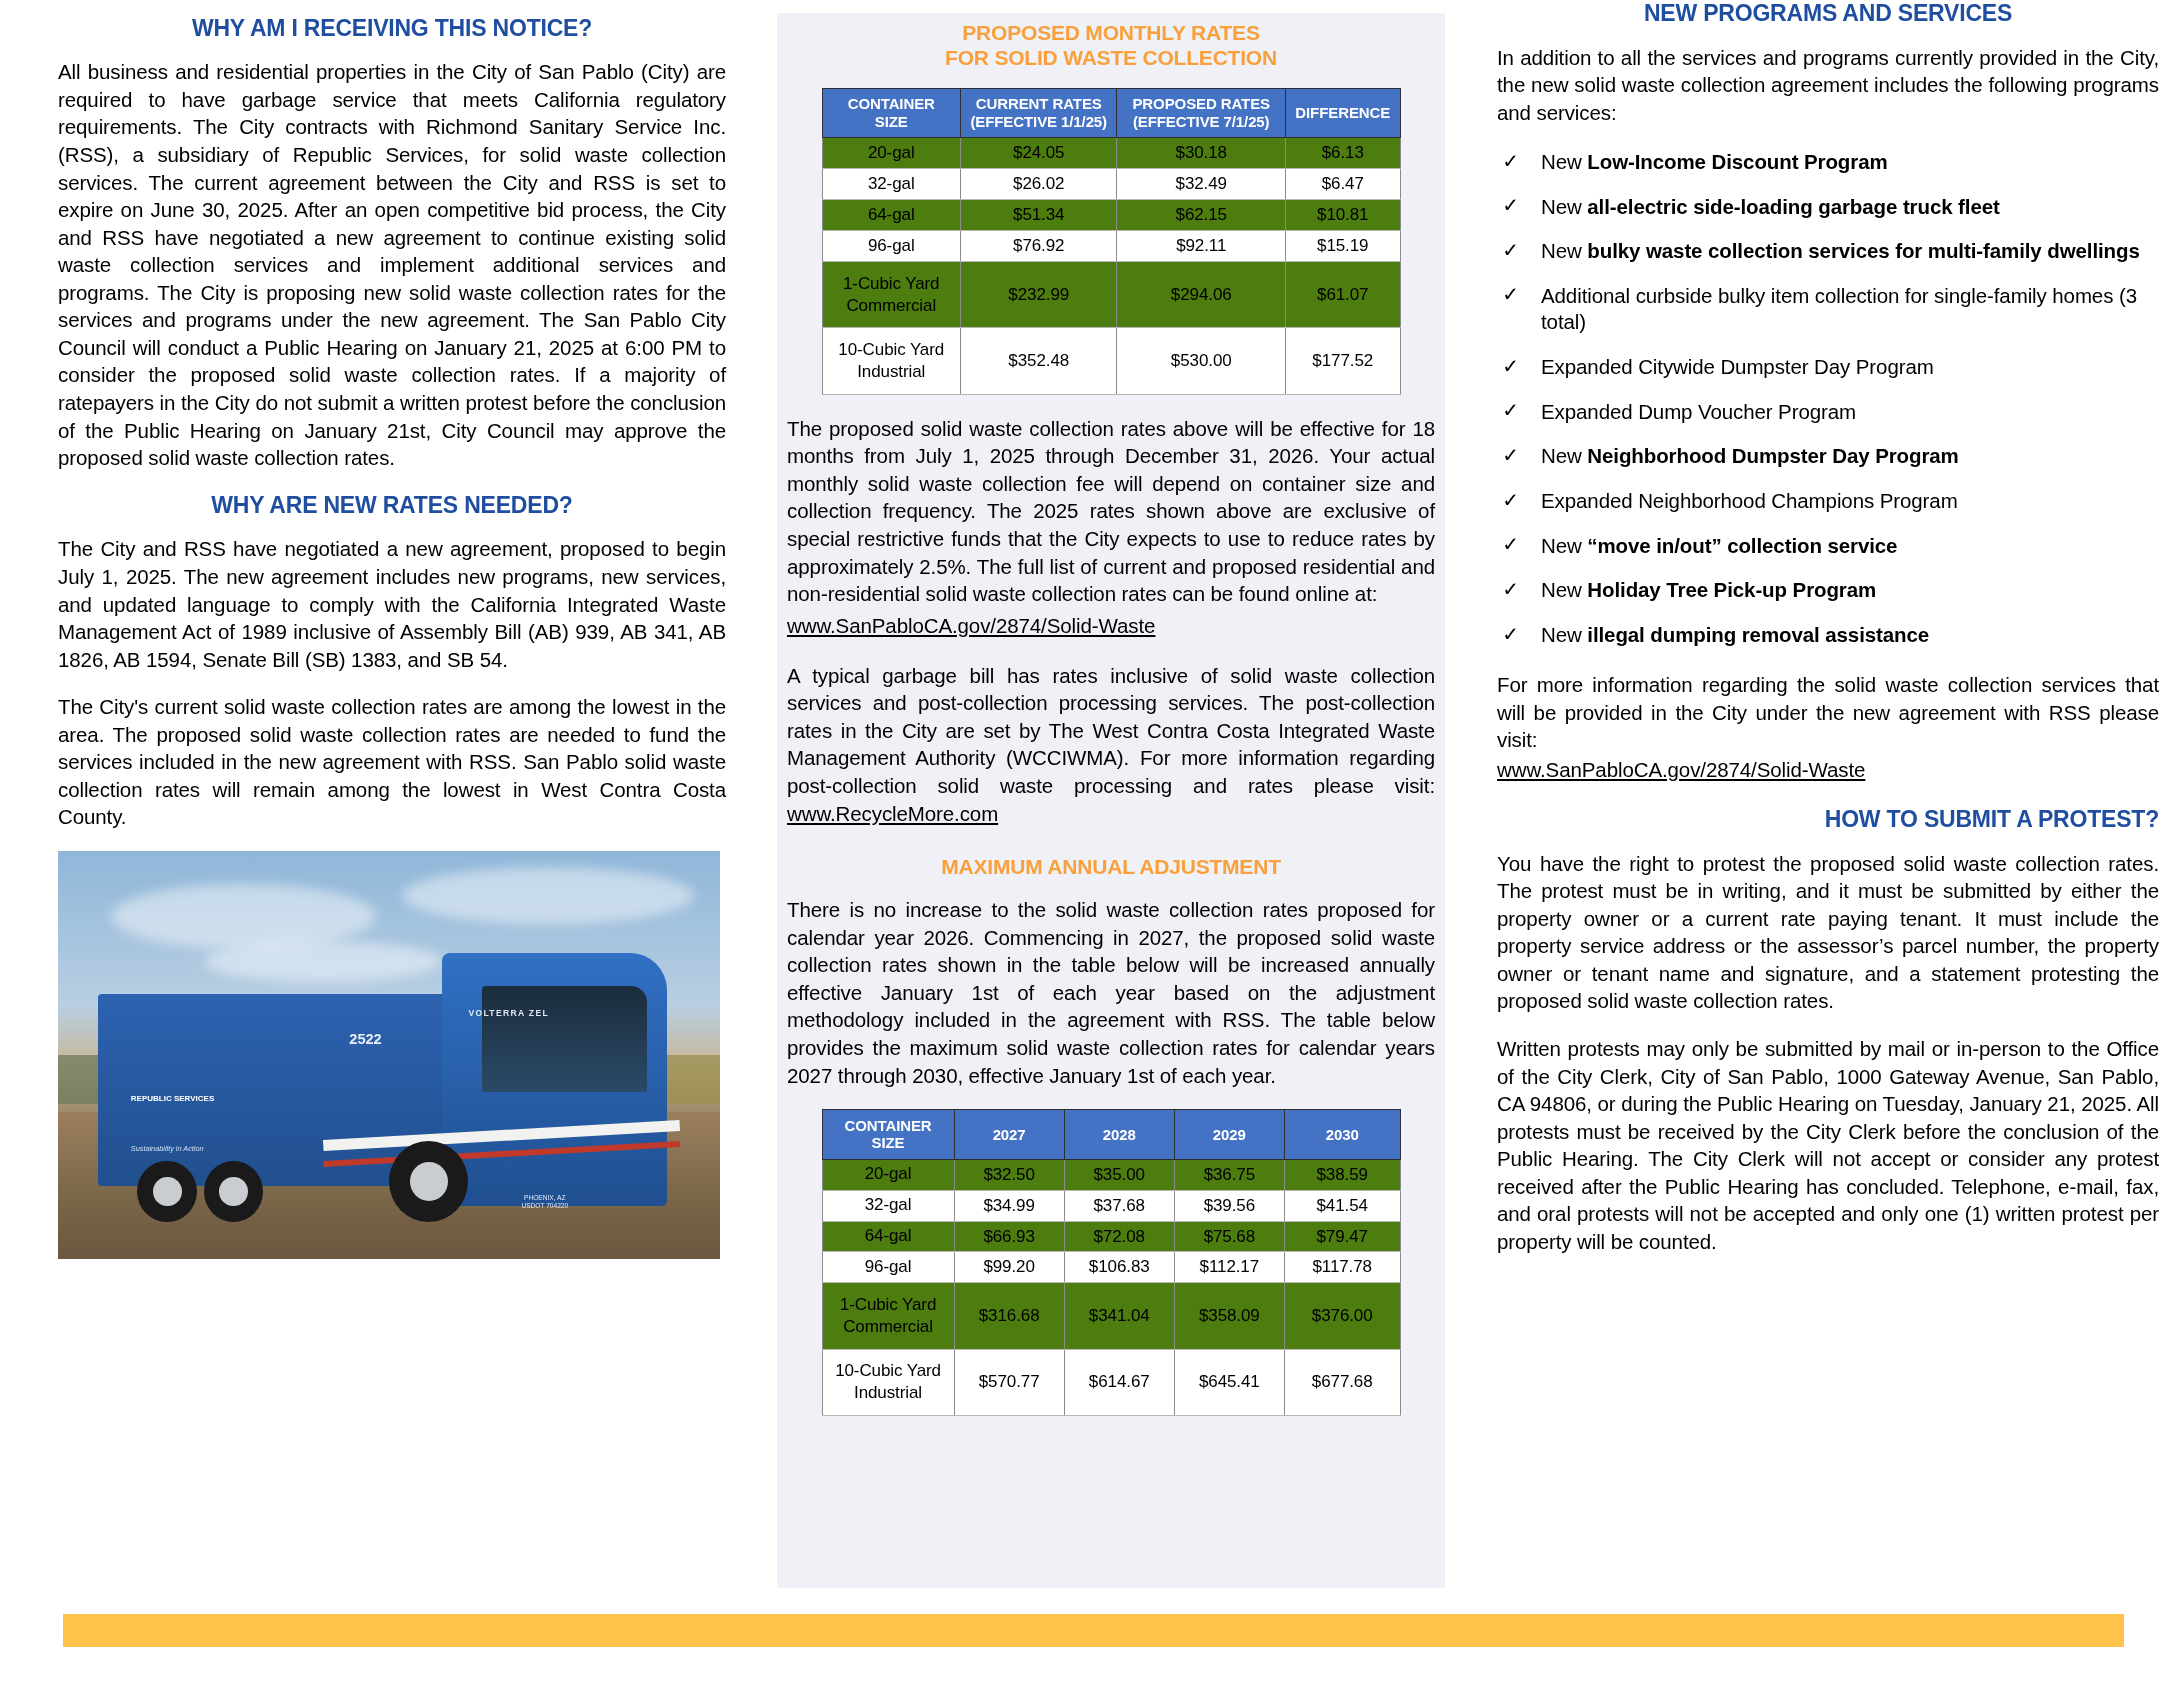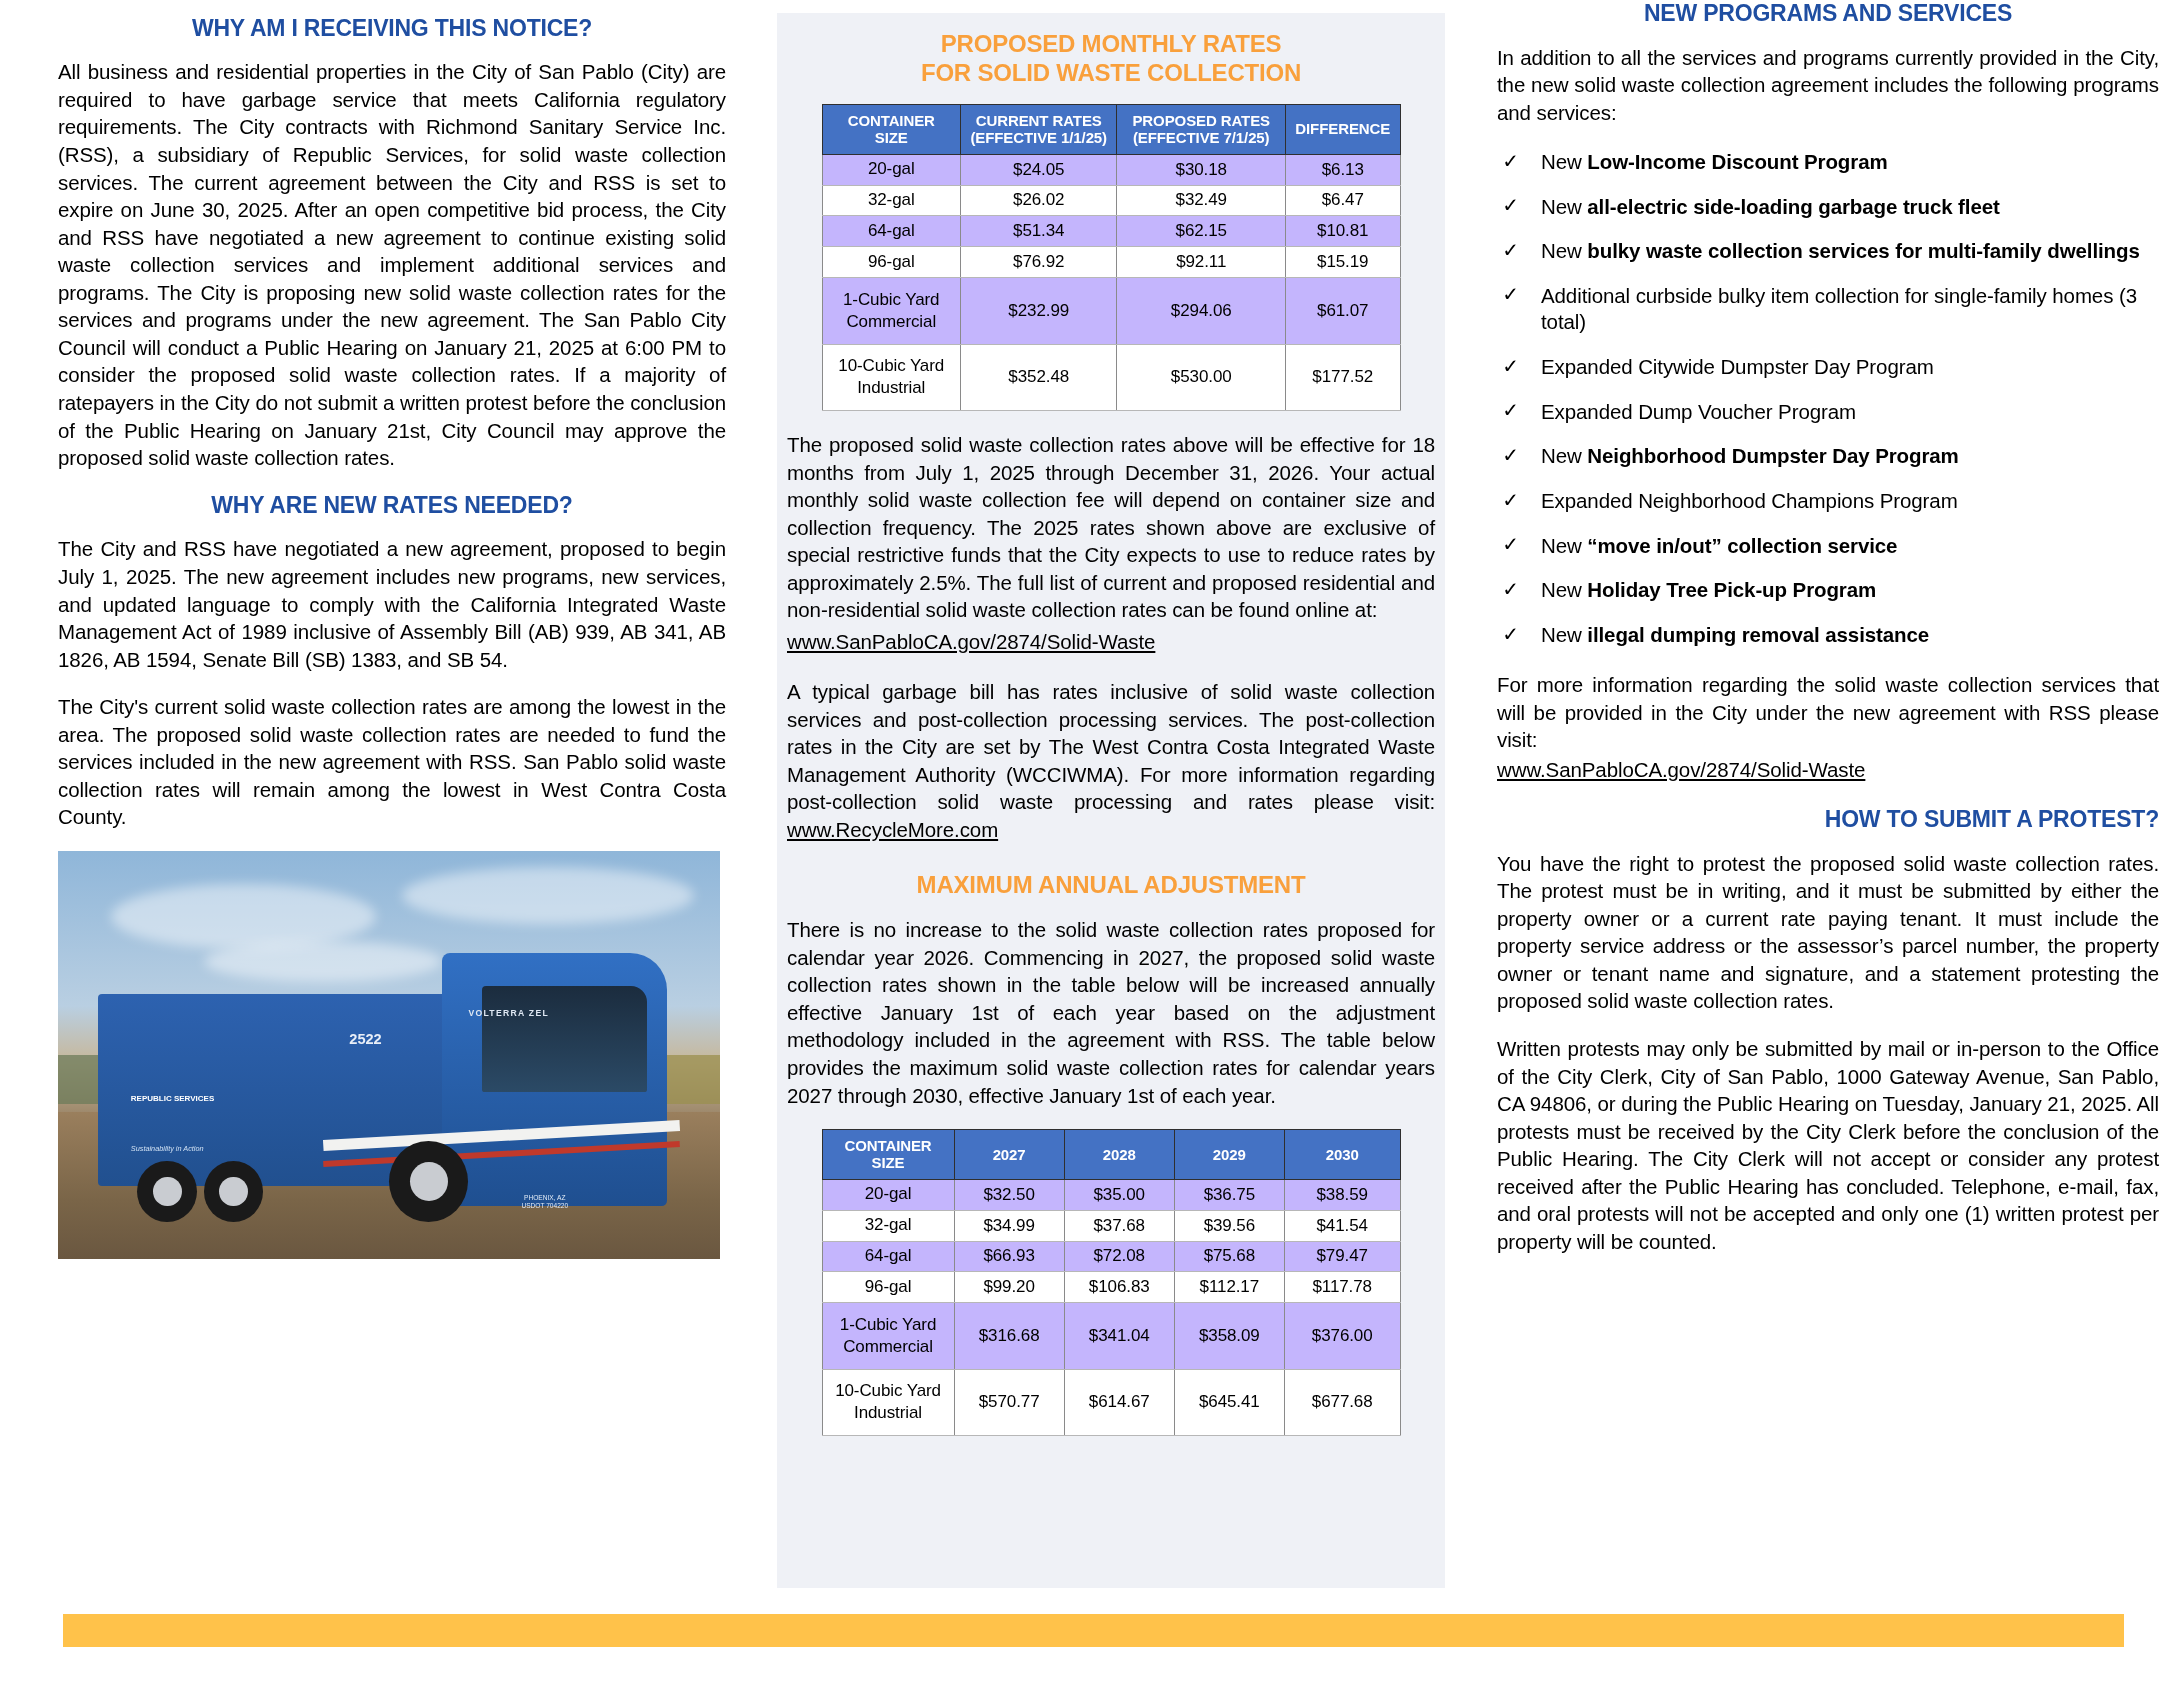--- a/index.html
+++ b/index.html
@@ -31,24 +31,24 @@
     font-weight:bold;
     font-size:23px;
     text-align:center;
     letter-spacing:-0.2px;
     margin:0 0 17px 0;
     line-height:1.16;
   }
   .h-orange{
     color:#f9a03c;
     font-weight:bold;
-    font-size:24px;
+    font-size:21px;
     text-align:center;
     letter-spacing:-0.2px;
-    margin:10px 0 17px 0;
+    margin:1px 0 17px 0;
     line-height:1.22;
   }
 
   
   p.body{
     font-size:20.5px;
     line-height:1.345;
     text-align:justify;
     margin:0 0 20px 0;
     letter-spacing:-0.1px;
@@ -97,21 +97,21 @@
   table.rates td{
     font-size:17px;
     text-align:center;
     padding:4.6px 2.6px;
     border:0.7px solid #b7b7b7;
     border-left:0.7px solid #8a8a8a;
     border-right:0.7px solid #8a8a8a;
     letter-spacing:-0.1px;
     color:#000;
   }
-  table.rates tr.alt td{background:#c4b5fd;}
+  table.rates tr.alt td{background:#4d7c0f;}
   table.rates tr td:first-child{font-size:17px;line-height:1.22;}
   table.rates tr.tall td{padding:10.6px 2.6px;}
   table.rates tr.tall td:first-child{line-height:1.30;}
 
   
   .truck-figure{
     width:662px;height:408px;
     margin-top:9.3px;
     position:relative;
     overflow:hidden;

